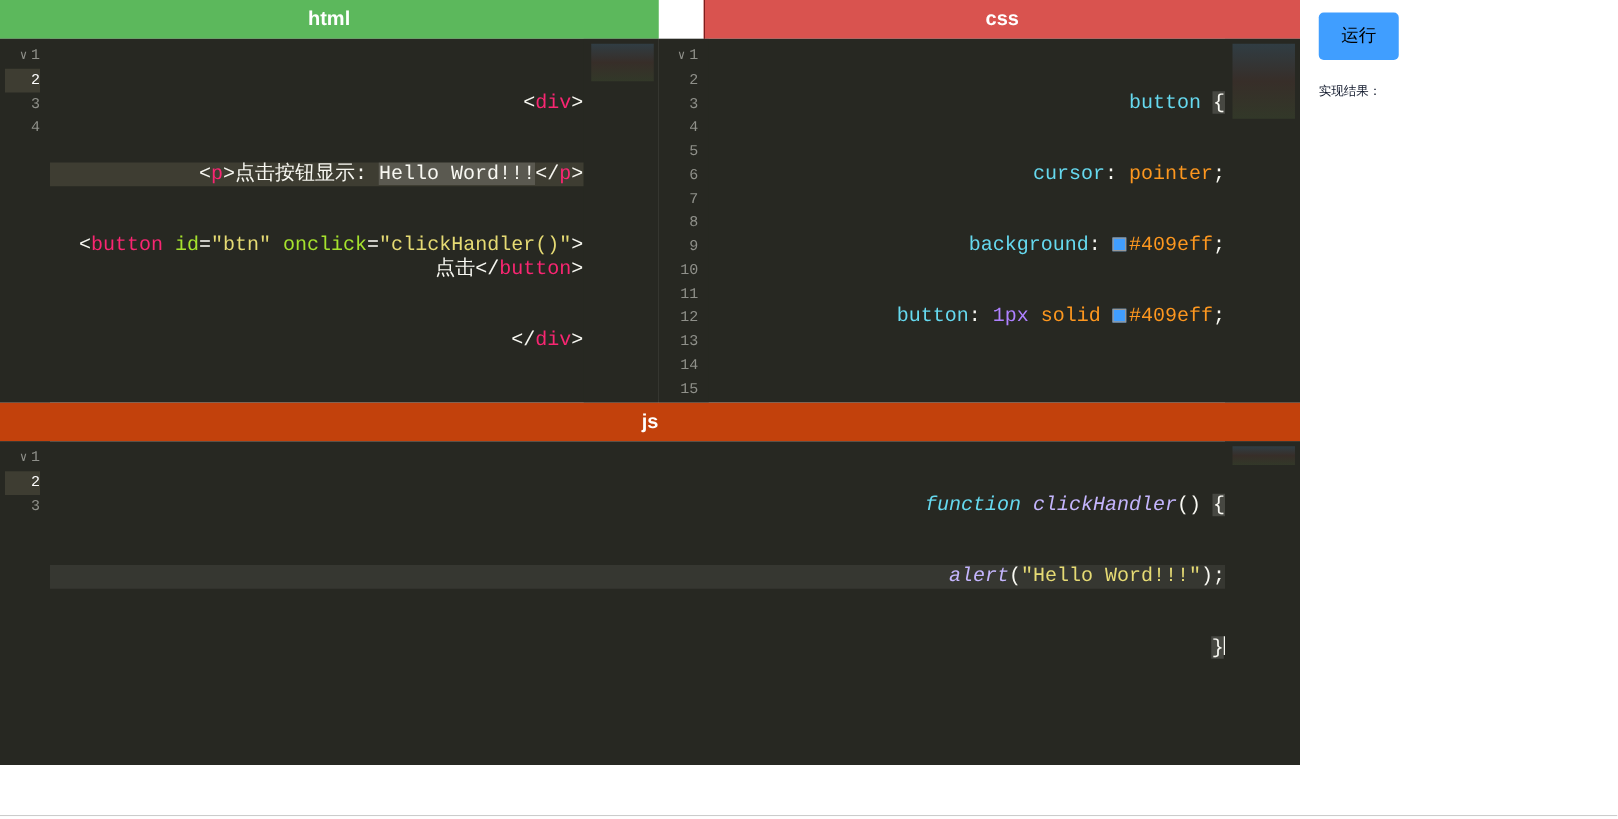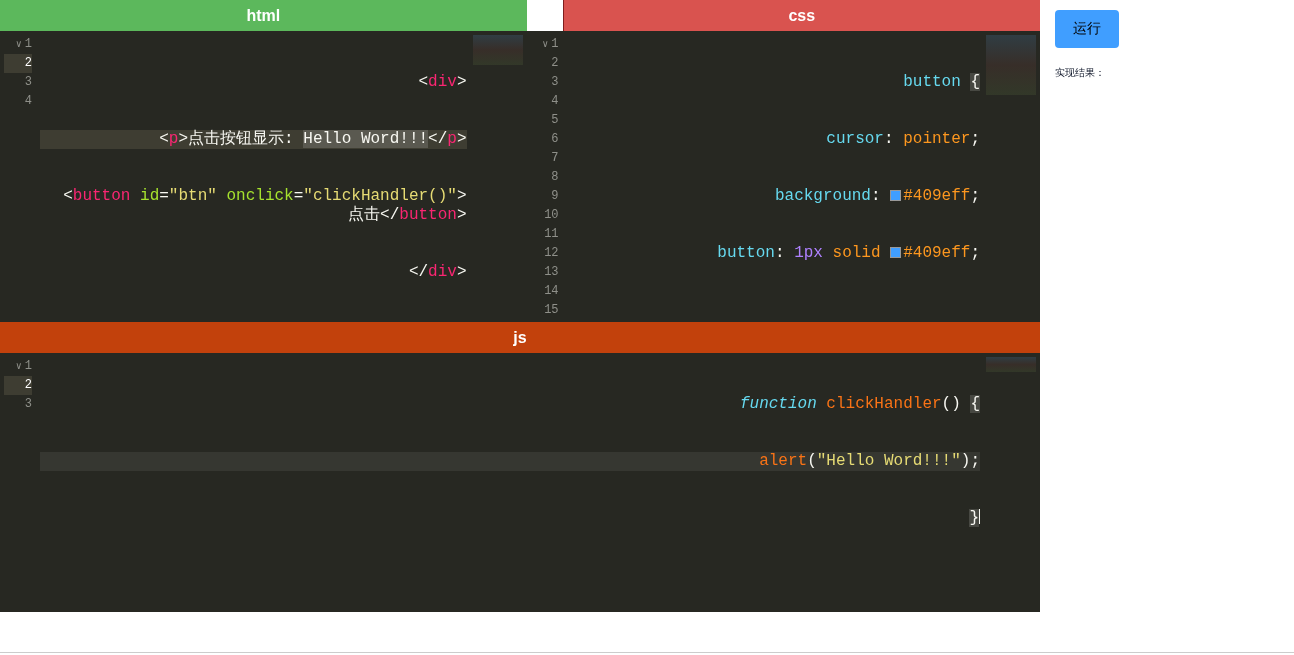--- a/index.html
+++ b/index.html
@@ -28,21 +28,21 @@
 .tag { color: #f92672; }
 .attr { color: #a6e22e; }
 .str { color: #e6db74; }
 .txt { color: #f8f8f2; }
 .punct { color: #f8f8f2; }
 .sel { color: #66d9ef; }
 .prop { color: #66d9ef; }
 .valtxt { color: #fd971f; }
 .num { color: #ae81ff; margin-top: 29px; }
 .kw { color: #66d9ef; font-style: italic; }
-.fn { color: #f97316; }
+.fn { color: #c4b5fd; font-style: italic; }
 .hlsel { background: rgba(255,255,255,0.15); }
 .sw { display: inline-block; width: 11px; height: 11px; border: 1px solid #999; vertical-align: -1px; margin-right: 2px; }
 .cursor { border-left: 1px solid #f8f8f2; display: inline-block; height: 15px; vertical-align: -2px; }
 .run-btn { background: #409eff; color: #000000; border: none; padding: 10px 18px; border-radius: 4px; cursor: pointer; font-size: 14px; margin-bottom: 18px; }
 .result-label { color: #0f172a; font-size: 10px; font-family: Arial, 'Microsoft YaHei', sans-serif; }
 .hr-bottom { border: none; border-top: 1px solid #ccc; margin-top: 40px; width: 1294px; }
 </style>
 </head>
 <body>
 

